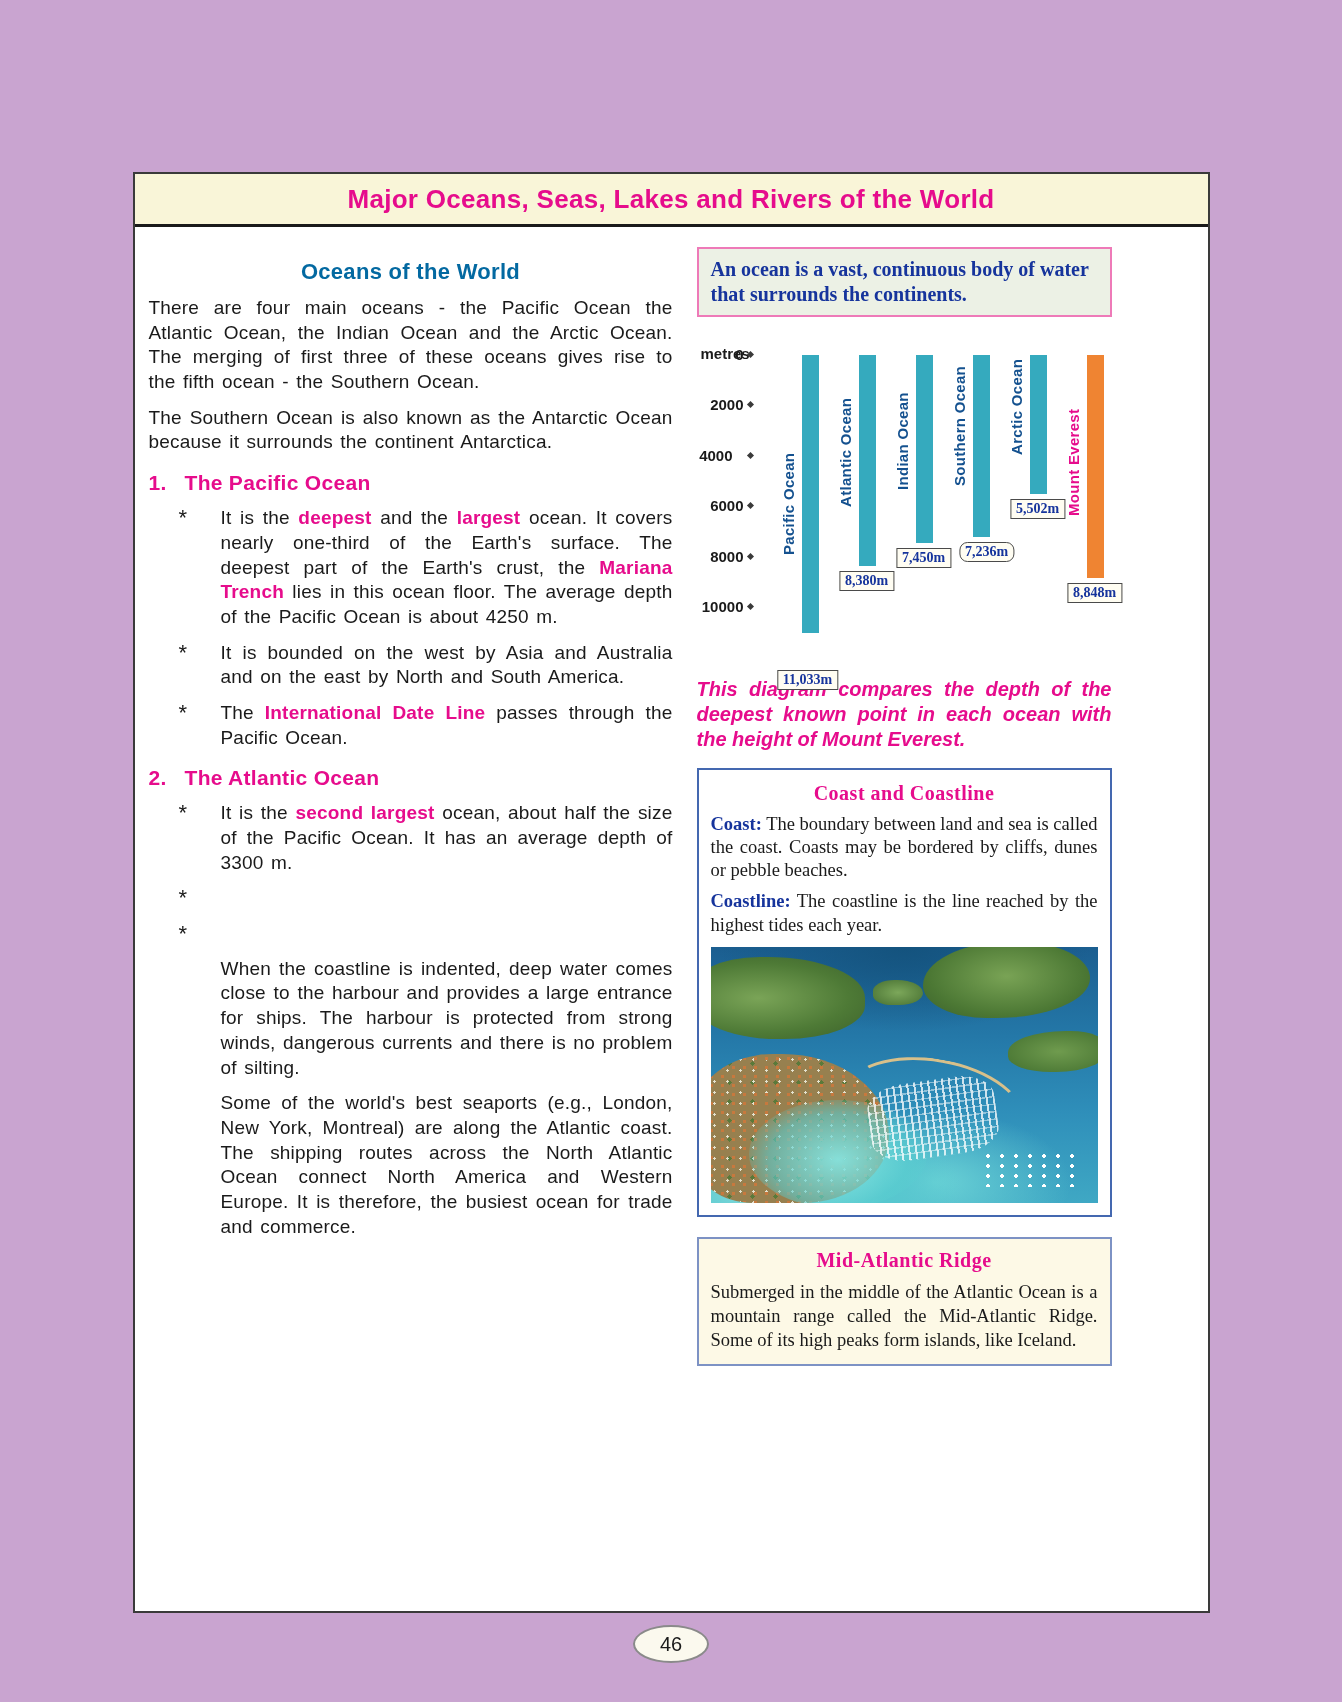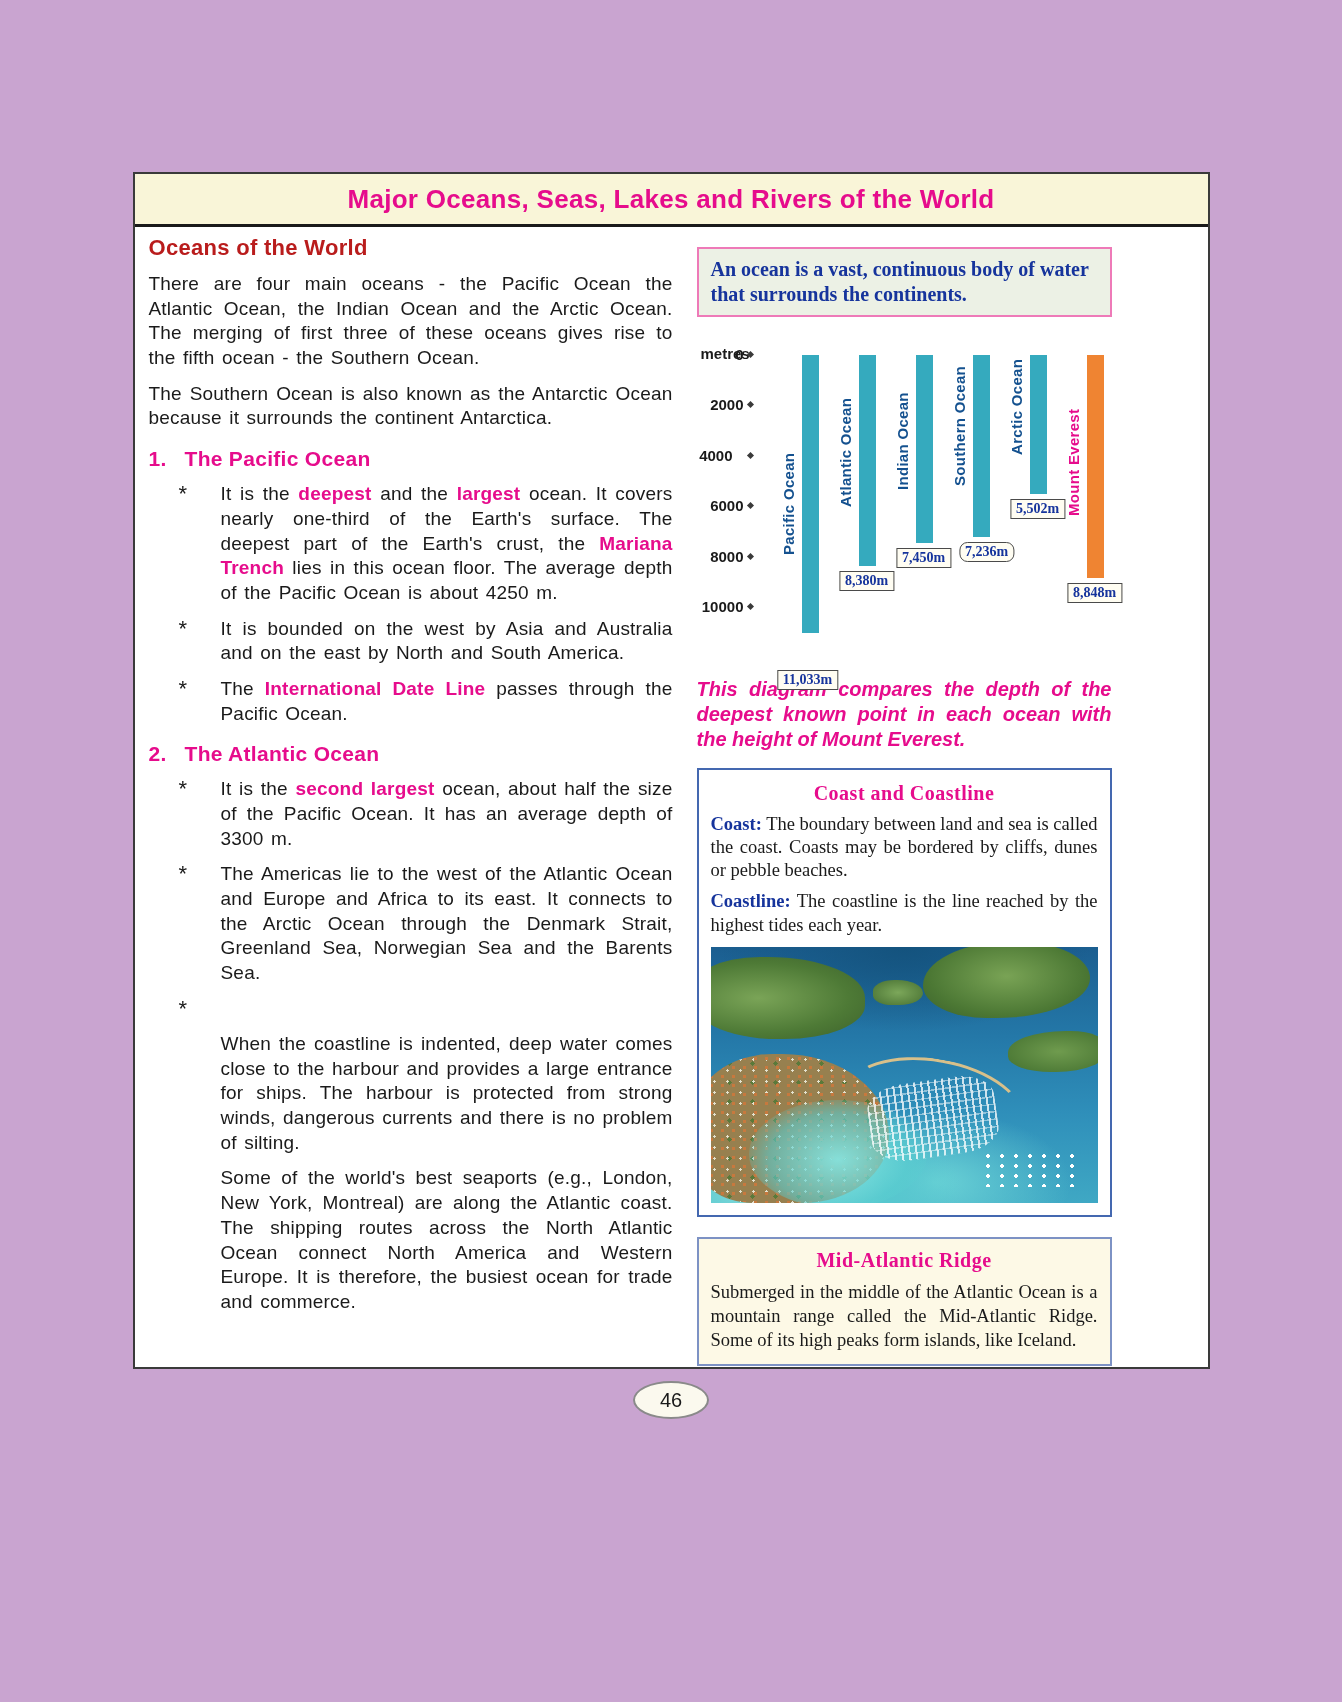--- a/index.html
+++ b/index.html
@@ -3,21 +3,21 @@
 <meta charset="utf-8">
 <style>
   html,body{margin:0;padding:0;}
   body{
     width:1342px;height:1702px;
     background:#c9a4d0;
     font-family:"Liberation Sans",sans-serif;
     overflow:hidden;
   }
   .page{
-    width:1077px;height:1197px;
+    width:1077px;height:1441px;
     margin:172px auto 0 auto;
     background:#ffffff;
     border:2px solid #3a3a3a;
     box-sizing:border-box;
     overflow:hidden;
   }
   .banner{
     height:50px;background:#f9f5d8;
     border-bottom:3px solid #1a1a1a;
     display:flex;align-items:center;justify-content:center;
@@ -25,21 +25,21 @@
   .banner h1{
     margin:0;color:#e60c8c;font-size:26px;font-weight:bold;
     letter-spacing:.3px;font-family:"Liberation Sans",sans-serif;
   }
   .content{display:flex;padding:6px 16px 20px 14px;gap:24px;box-sizing:border-box;}
   .left-col{width:524px;flex:0 0 524px;}
   .right-col{width:415px;flex:0 0 415px;}
 
   
   .left-col h2{
-    color:#b91c1c;font-size:22px;margin:2px 0 10px 0;letter-spacing:.3px;
+    color:#0369a1;font-size:22px;margin:26px 0 10px 0;letter-spacing:.3px;text-align:center;
   }
   .para{
     font-size:19px;line-height:1.3;color:#1a1a1a;
     text-align:justify;margin:11px 0;word-spacing:2px;letter-spacing:.2px;
   }
   .sec-head{
     color:#e60c8c;font-size:21px;font-weight:bold;margin:16px 0 8px 0;
     display:flex;letter-spacing:.3px;
   }
   .sec-head .num{width:36px;flex:0 0 36px;}
@@ -195,21 +195,20 @@
         <span class="num">2.</span>
         <span>The Atlantic Ocean</span>
       </div>
 
       <div class="bullet">
         <span class="marker">*</span>
         <p class="btext"><span>It is the </span><span class="hl">second largest</span><span> ocean, about half the size of the Pacific Ocean. It has an average depth of 3300 m.</span></p>
       </div>
       <div class="bullet">
         <span class="marker">*</span>
-        <p class="btext"><span>The Americas lie to the west of the Atlantic Ocean and Europe and Africa to its east. It connects to the Arctic Ocean through the Denmark Strait, Greenland Sea, Norwegian Sea and the Barents Sea.</span></p>
       </div>
       <div class="bullet">
         <span class="marker">*</span>
       </div>
       <div class="bullet">
         <span class="marker"></span>
         <p class="btext"><span>When the coastline is indented, deep water comes close to the harbour and provides a large entrance for ships. The harbour is protected from strong winds, dangerous currents and there is no problem of silting.</span></p>
       </div>
       <div class="bullet">
         <span class="marker"></span>

